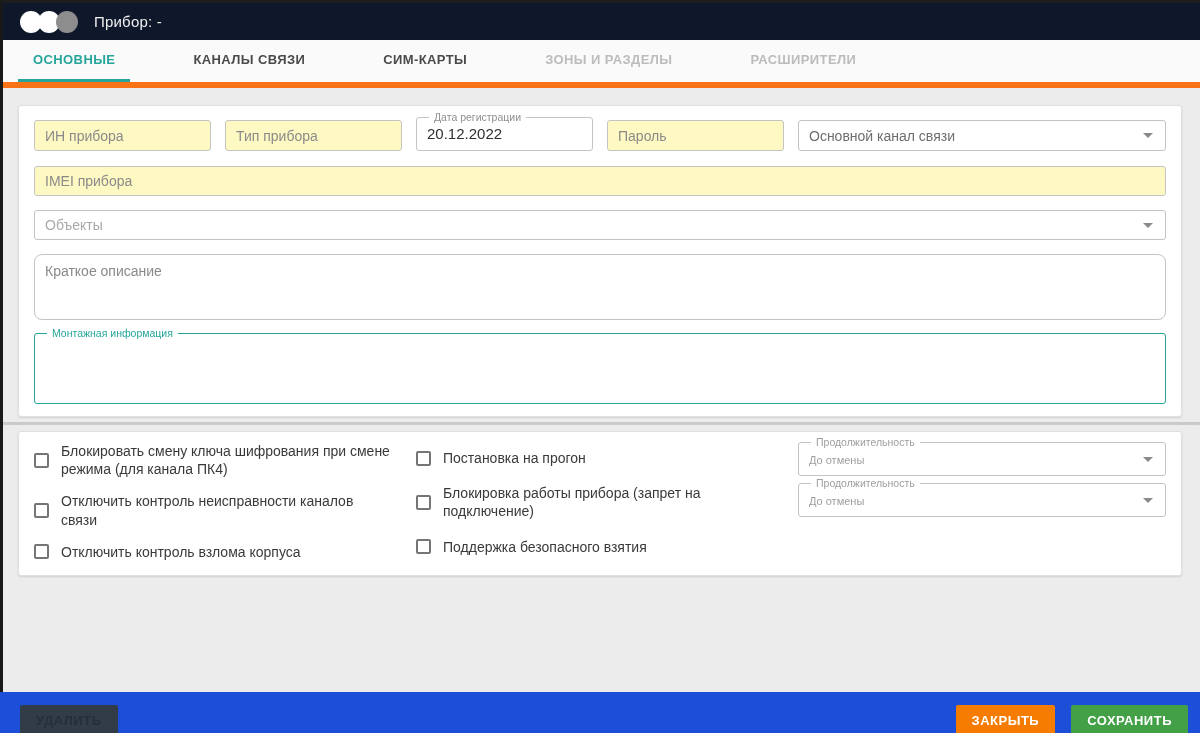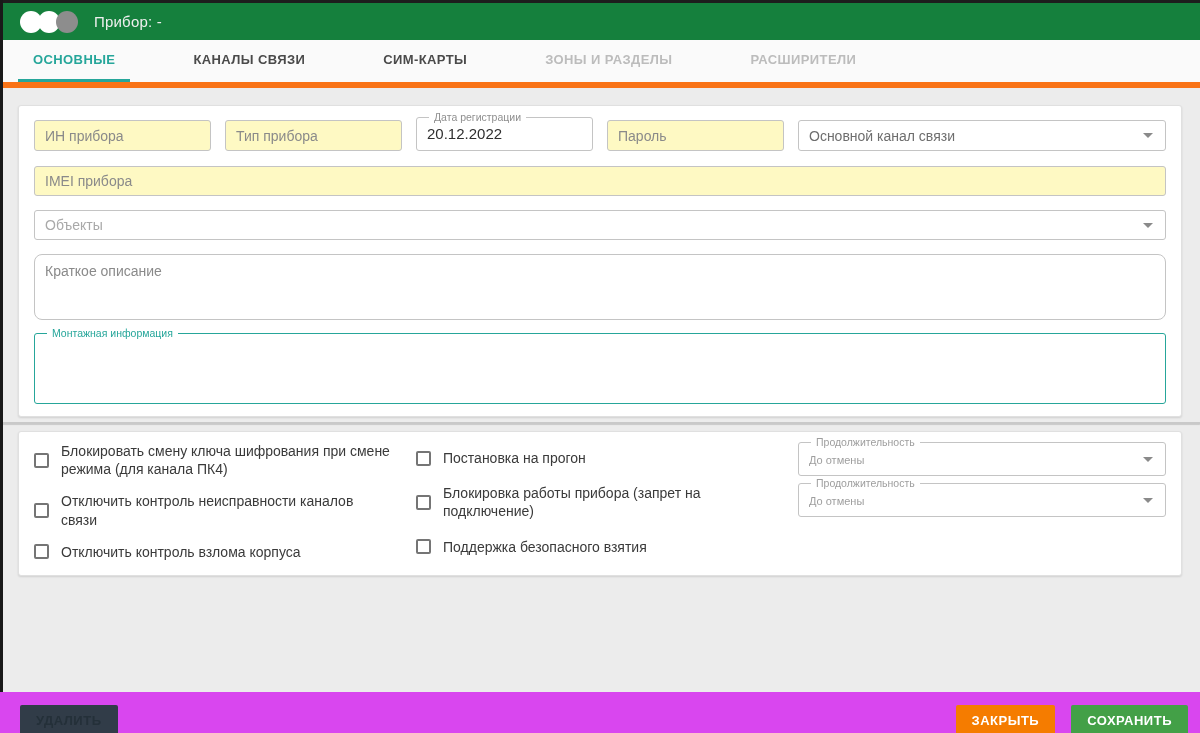--- a/index.html
+++ b/index.html
@@ -13,21 +13,21 @@
   .window { width: 1200px; height: 733px; display: flex; flex-direction: column; position: relative; }
 
   
   .left-strip {
     position: absolute; left: 0; top: 0; width: 3px; height: 692px;
     background: #191919; z-index: 50;
   }
 
   
   .titlebar {
-    height: 40px; background: #15803d; border-top: 3px solid #1d1d1d;
+    height: 40px; background: #0f172a; border-top: 3px solid #1d1d1d;
     display: flex; align-items: center; padding-left: 20px; flex: 0 0 auto;
   }
   .logo-dots { display: flex; align-items: center; }
   .dot { width: 22px; height: 22px; border-radius: 50%; }
   .dot + .dot { margin-left: -4px; }
   .dot.white { background: #ffffff; }
   .dot.gray { background: #8d8d8d; }
   .titlebar-title { color: #efefef; font-size: 15px; margin-left: 16px; letter-spacing: 0.2px; }
 
   
@@ -121,21 +121,21 @@
   .checkbox-label { font-size: 14px; color: #3a3a3a; line-height: 1.3; }
 
   fieldset.notched .select-inner {
     display: flex; align-items: center; height: 24px; padding-right: 2px; cursor: pointer;
   }
   fieldset.notched .select-inner .select-text { flex: 1 1 auto; font-size: 11px; color: #9e9e9e; }
   fieldset.notched.duration legend { color: #9e9e9e; }
 
   
   .footer {
-    height: 41px; background: #d946ef; flex: 0 0 auto;
+    height: 41px; background: #1d4ed8; flex: 0 0 auto;
     display: flex; align-items: center; padding: 16px 12px 0 20px; position: relative; z-index: 60;
   }
   .btn {
     height: 31px; border: none; border-radius: 2px; font-size: 13px; font-weight: 700;
     letter-spacing: 0.5px; padding: 0 16px; cursor: pointer; text-transform: uppercase;
     font-family: "Liberation Sans", sans-serif;
   }
   .btn.delete { background: #313c48; color: #243039; cursor: default; }
   .btn.close { background: #f57c00; color: #ffffff; margin-left: auto; }
   .btn.save { background: #43a047; color: #ffffff; margin-left: 16px; }

